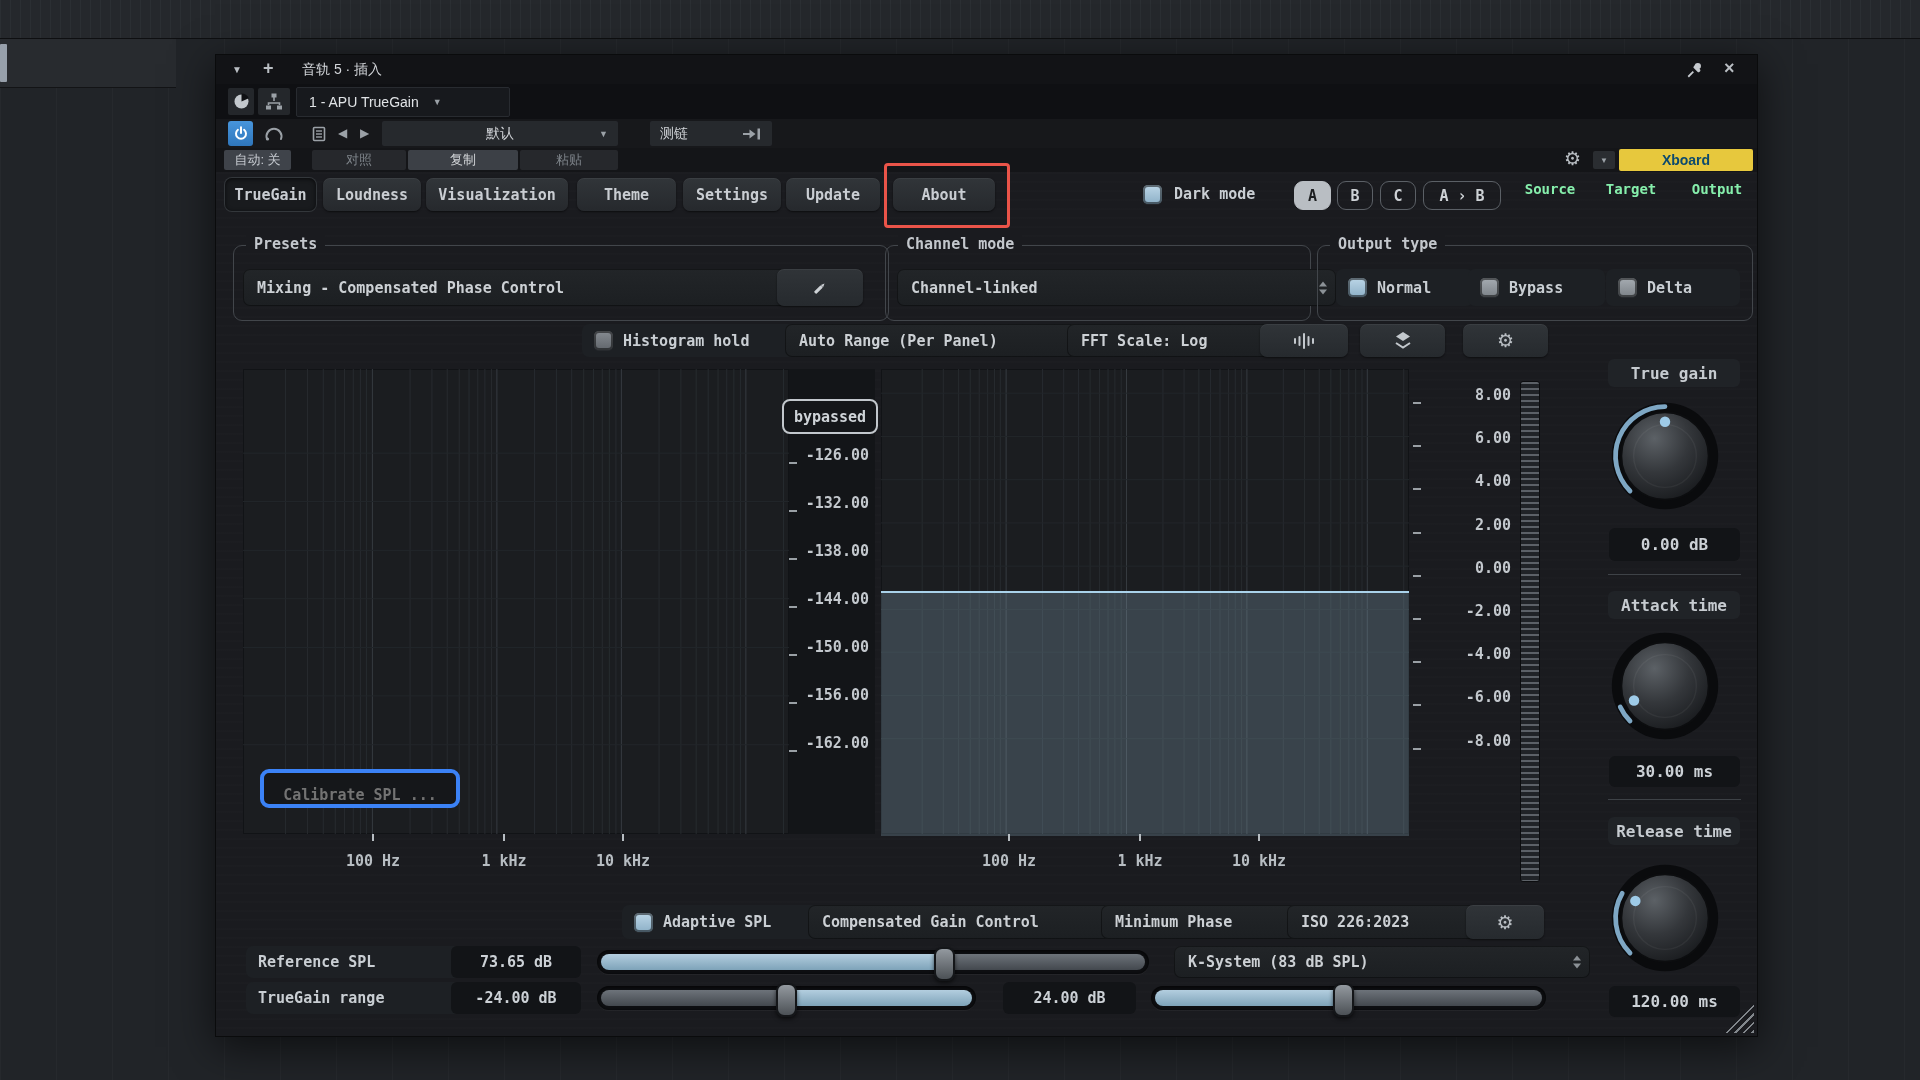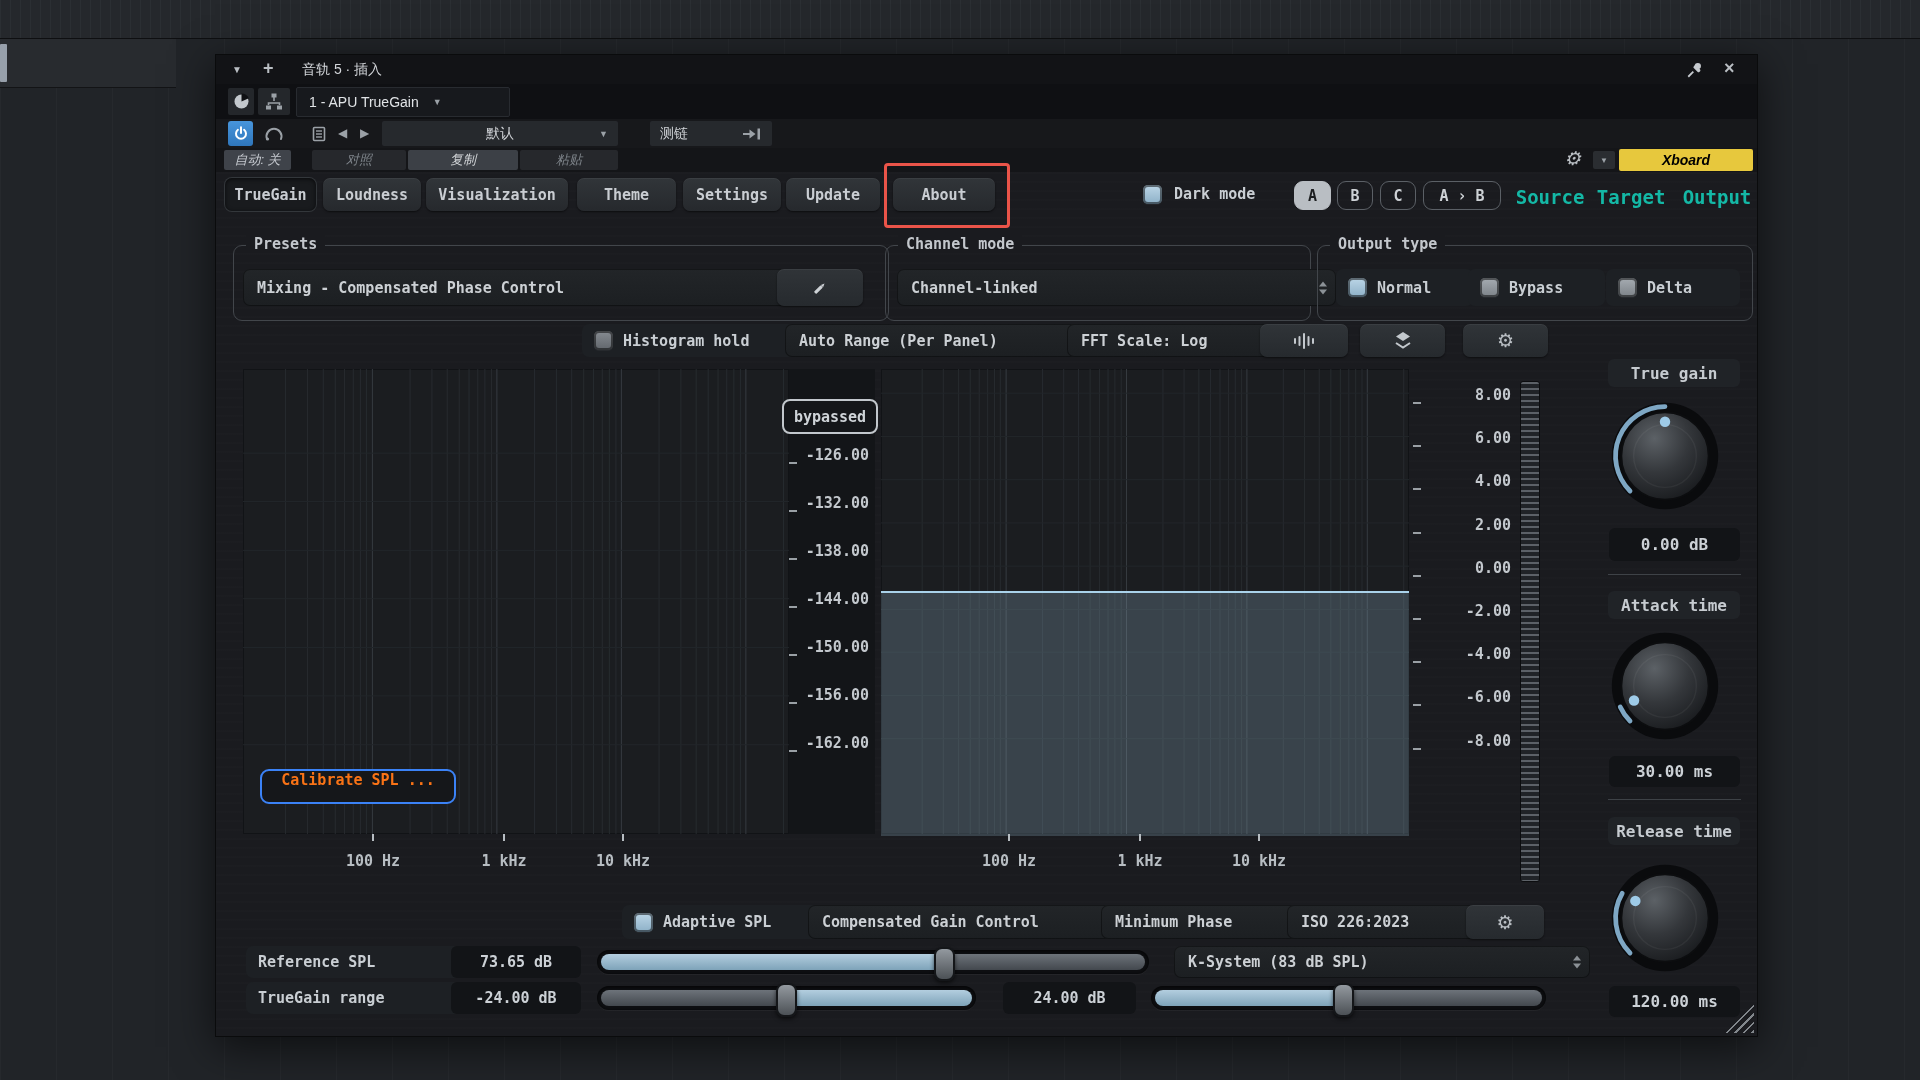--- a/index.html
+++ b/index.html
@@ -14,32 +14,32 @@
   #ruler{left:0;top:0;width:1920px;height:38px;border-bottom:1px solid #0e0f11;
     background:repeating-linear-gradient(90deg,#2b2f33 0 1px,transparent 1px 10px),#25282c;}
   #lane{left:0;top:39px;width:176px;height:48px;background:#282b2f;border-bottom:1px solid #131416;}
   #lane-grip{left:0;top:44px;width:7px;height:38px;background:#97a0ab;border-radius:1px;}
   
   #win{left:215px;top:54px;width:1541px;height:981px;background:#1a1b1f;
     border:1px solid #0a0b0c;box-shadow:0 10px 40px rgba(0,0,0,.6);}
   .titlebar{left:0;top:0;width:100%;height:29px;background:#121316;border-bottom:1px solid #08090a;}
   .row2{left:0;top:29px;width:100%;height:35px;background:#0f1013;}
   .row3{left:0;top:64px;width:100%;height:29px;background:#17181b;}
-  .row4{left:0;top:93px;width:100%;height:24px;background:#141518;font-style:italic;}
+  .row4{left:0;top:93px;width:100%;height:24px;background:#141518;}
   .body-bg{left:0;top:117px;width:100%;height:864px;
     background:repeating-linear-gradient(180deg, rgba(255,255,255,.008) 0 2px, transparent 2px 9px),#1a1b1f;}
   .ttl{color:#d3d6da;font-size:14px;line-height:29px;}
   .chrome-ic{color:#b9bec3;}
   .slotbox{background:#17191d;border:1px solid #282b30;border-radius:2px;color:#e0e3e6;
     font-size:14px;display:flex;align-items:center;padding:0 12px;}
   .cbtn{background:#24272b;border-radius:2px;display:flex;align-items:center;justify-content:center;}
   .power{background:linear-gradient(180deg,#4795dc,#2f76bb);border-radius:3px;display:flex;align-items:center;justify-content:center;}
   .ddaw{background:#26292d;border-radius:2px;color:#d0d3d7;font-size:14px;display:flex;align-items:center;}
   .r4btn{border-radius:2px;font-size:13px;display:flex;align-items:center;justify-content:center;}
-  .xboard{background:#e7c83d;color:#000000;font-weight:bold;font-size:14px;border-radius:2px;
+  .xboard{background:#e7c83d;color:#0c4a6e;font-weight:bold;font-size:14px;border-radius:2px;
     display:flex;align-items:center;justify-content:center;}
   
   .tab{top:123px;height:33px;border-radius:7px;background:linear-gradient(180deg,#313539,#26292d);
     box-shadow:0 1px 2px rgba(0,0,0,.55), inset 0 1px 0 rgba(255,255,255,.05);
     display:flex;align-items:center;justify-content:center;color:#c9cdd2;font-size:15px;}
   .tab.active{background:#191b1e;box-shadow:inset 0 1px 4px rgba(0,0,0,.65), 0 0 0 1px #33373b;}
   .pill{border:1px solid #5b6066;border-radius:9px;color:#ced2d6;font-size:15px;
     display:flex;align-items:center;justify-content:center;background:transparent;}
   .pill.sel{background:#b9bec3;color:#1c1e20;border-color:#b9bec3;}
   .grp{border:1px solid #42464b;border-radius:9px;}
@@ -64,41 +64,41 @@
   .gutter{background:#131518;}
   .axis-row{height:22px;display:flex;align-items:flex-end;color:#c3c8cd;font-size:15px;}
   .tick-dash{width:8px;height:2px;background:#9aa0a5;margin-right:6px;flex:0 0 auto;}
   .axis-num{flex:1;text-align:right;}
   .xtick{width:2px;height:7px;background:#b7bdc2;top:779px;}
   .freq{width:80px;text-align:center;font-size:15px;color:#b7bdc2;top:797px;}
   .badge{border:2px solid #c2c7cc;border-radius:8px;background:#141619;color:#ced3d7;font-size:15px;
     display:flex;align-items:center;justify-content:center;}
   .pillmsg{border:2px solid #c2c7cc;border-radius:17px;background:rgba(20,22,25,.97);color:#d4d8db;
     font-size:15px;display:flex;align-items:center;justify-content:center;z-index:30;}
-  .calib{border:2px solid #3b82f6;border-radius:9px;background:#15171a;color:#f97316;font-size:15px;
-    display:flex;align-items:flex-start;justify-content:center;z-index:5;}
+  .calib{border:4px solid #3b82f6;border-radius:9px;background:#15171a;color:#737373;font-size:15px;
+    display:flex;align-items:flex-end;justify-content:center;z-index:5;}
   .scrollbar{background:repeating-linear-gradient(180deg,#5c6167 0 2px,#202327 2px 6px);
     border:1px solid #0c0d0f;border-radius:3px;}
   .slider{height:24px;background:#0e0f12;border-radius:12px;
     box-shadow:inset 0 1px 4px rgba(0,0,0,.85), 0 1px 0 rgba(255,255,255,.04);}
   .fill{position:absolute;top:4px;height:16px;border-radius:8px;}
   .fb{background:linear-gradient(180deg,#b3cedf,#7ea3b9);}
   .fg{background:linear-gradient(180deg,#6d737a,#43484e);}
   .hd{position:absolute;top:-3px;width:17px;height:30px;border-radius:8px;z-index:2;
     background:linear-gradient(180deg,#93999f,#4c5156);border:2px solid #141619;box-shadow:0 2px 4px rgba(0,0,0,.6);}
   .klbl{background:#202327;border-radius:6px;display:flex;align-items:center;justify-content:center;
     font-size:16px;color:#c6cbd0;}
   .kval{background:#121417;border-radius:6px;display:flex;align-items:center;justify-content:center;
     font-size:16px;color:#ccd1d6;}
   .kdiv{height:1px;background:#3e4247;}
   .redbox{border:3px solid #ea5449;border-radius:4px;z-index:60;pointer-events:none;}
   .grip{background:repeating-linear-gradient(135deg, transparent 0 4px, #82878c 4px 6px);
     clip-path:polygon(100% 0, 100% 100%, 0 100%);}
   .srcblue{color:#56a9ea;}
-  .hdrtxt{color:#14b8a6;font-size:19px;display:flex;align-items:flex-end;justify-content:center;}
+  .hdrtxt{color:#86efac;font-size:14px;display:flex;align-items:flex-start;justify-content:center;}
   .gearg{color:#b9bec3;font-size:19px;line-height:1;}
 </style>
 </head>
 <body>
 
 <svg width="0" height="0" style="position:absolute">
   <defs>
     <radialGradient id="kg" cx="38%" cy="30%" r="78%">
       <stop offset="0" stop-color="#5c6166"></stop>
         <stop offset="0.5" stop-color="#34373b"></stop>

